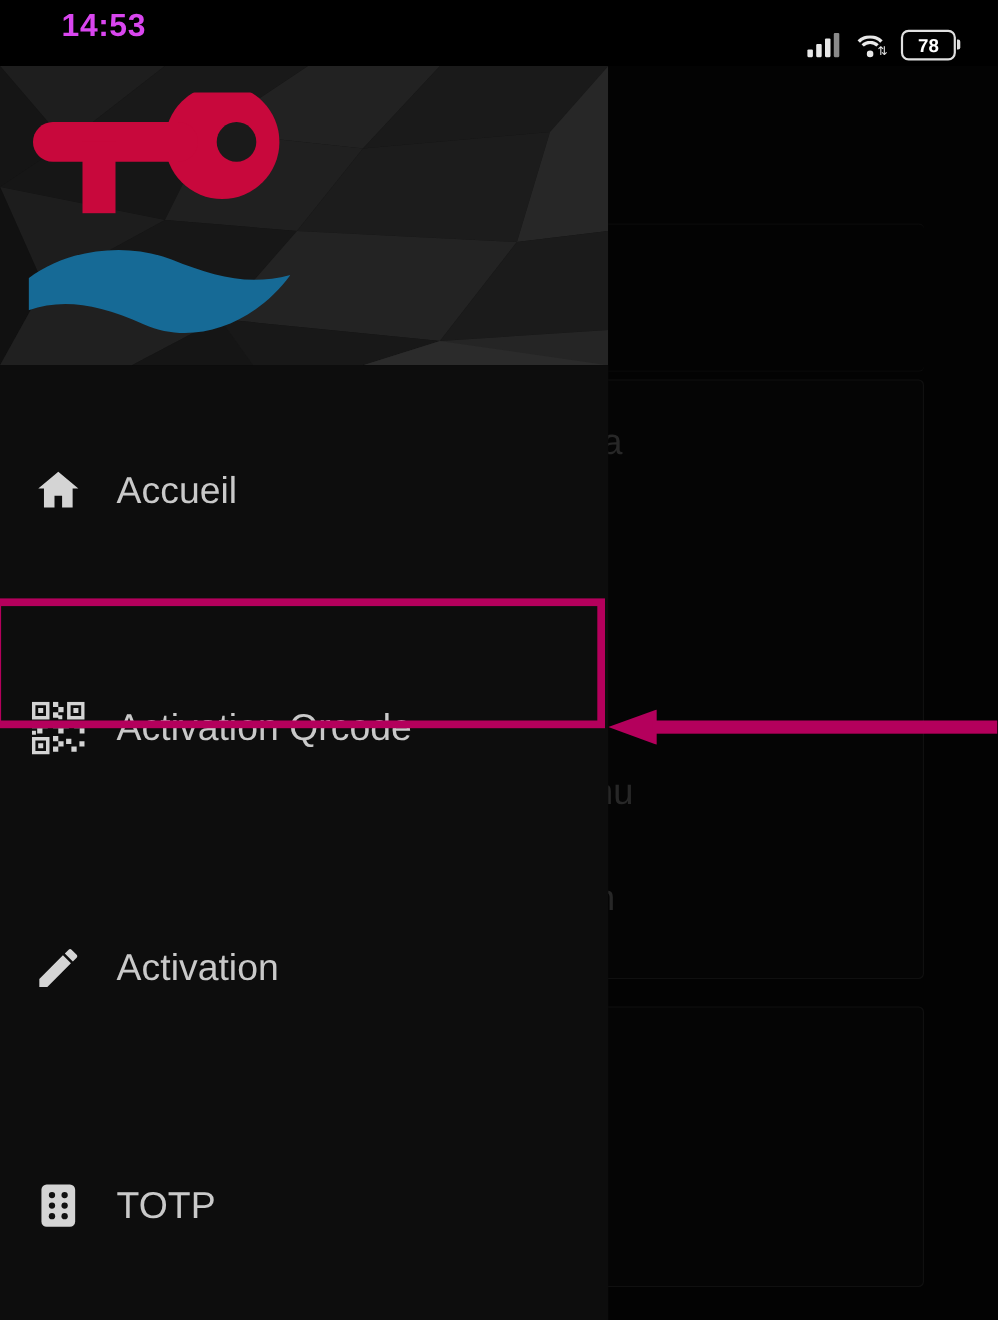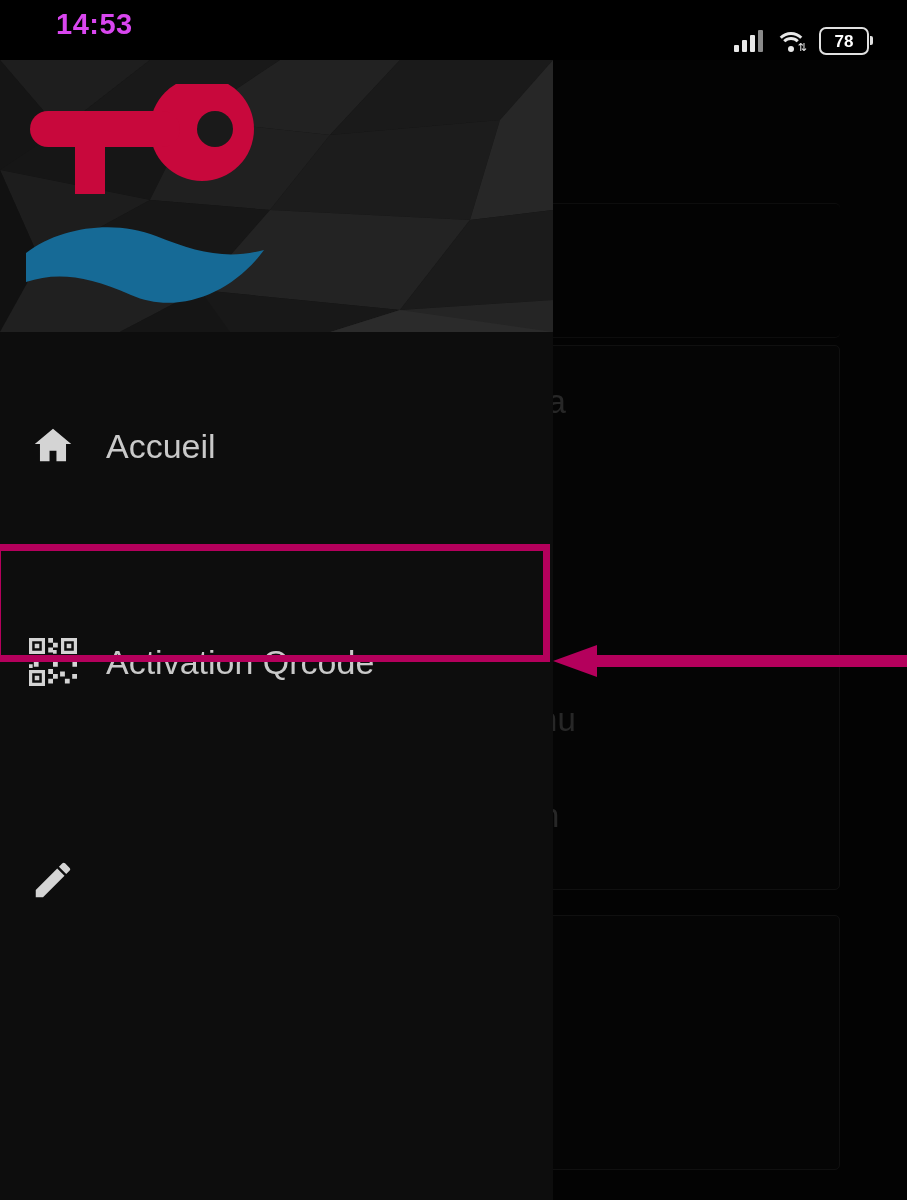--- a/index.html
+++ b/index.html
@@ -336,22 +336,37 @@
       </span>
       <span class="item-label">Accueil</span>
     </div>
 
     <div class="drawer-item" id="item-activation">
       <span class="icon-wrap">
         <svg class="ico" width="46" height="46" viewBox="0 0 24 24" fill="#d4d4d4">
           <path d="M3 17.2V21h3.8L18 9.8 14.2 6zM20.7 7.1c.4-.4.4-1 0-1.4l-2.4-2.4c-.4-.4-1-.4-1.4 0l-1.8 1.8L18.9 8.9z"></path>
         </svg>
       </span>
-    </div>
-
+      <span class="item-label">Activation</span>
+    </div>
+
+    <div class="drawer-item" id="item-totp">
+      <span class="icon-wrap">
+        <svg class="ico" width="46" height="46" viewBox="0 0 24 24">
+          <rect x="4" y="2" width="16" height="20" rx="2.5" fill="#d4d4d4"></rect>
+          <circle cx="9" cy="7" r="1.5" fill="#111"></circle>
+          <circle cx="15" cy="7" r="1.5" fill="#111"></circle>
+          <circle cx="9" cy="12" r="1.5" fill="#111"></circle>
+          <circle cx="15" cy="12" r="1.5" fill="#111"></circle>
+          <circle cx="9" cy="17" r="1.5" fill="#111"></circle>
+          <circle cx="15" cy="17" r="1.5" fill="#111"></circle>
+        </svg>
+      </span>
+      <span class="item-label">TOTP</span>
+    </div>
   </div>
 
   <div id="highlight-box"></div>
 
   <svg id="pointer-arrow" viewBox="0 0 354 32">
     <polygon points="0,16 44,0 44,32" fill="#b4005c"></polygon>
     <rect x="40" y="10" width="314" height="12" fill="#b4005c"></rect>
   </svg>
 
   <div id="status-bar">

